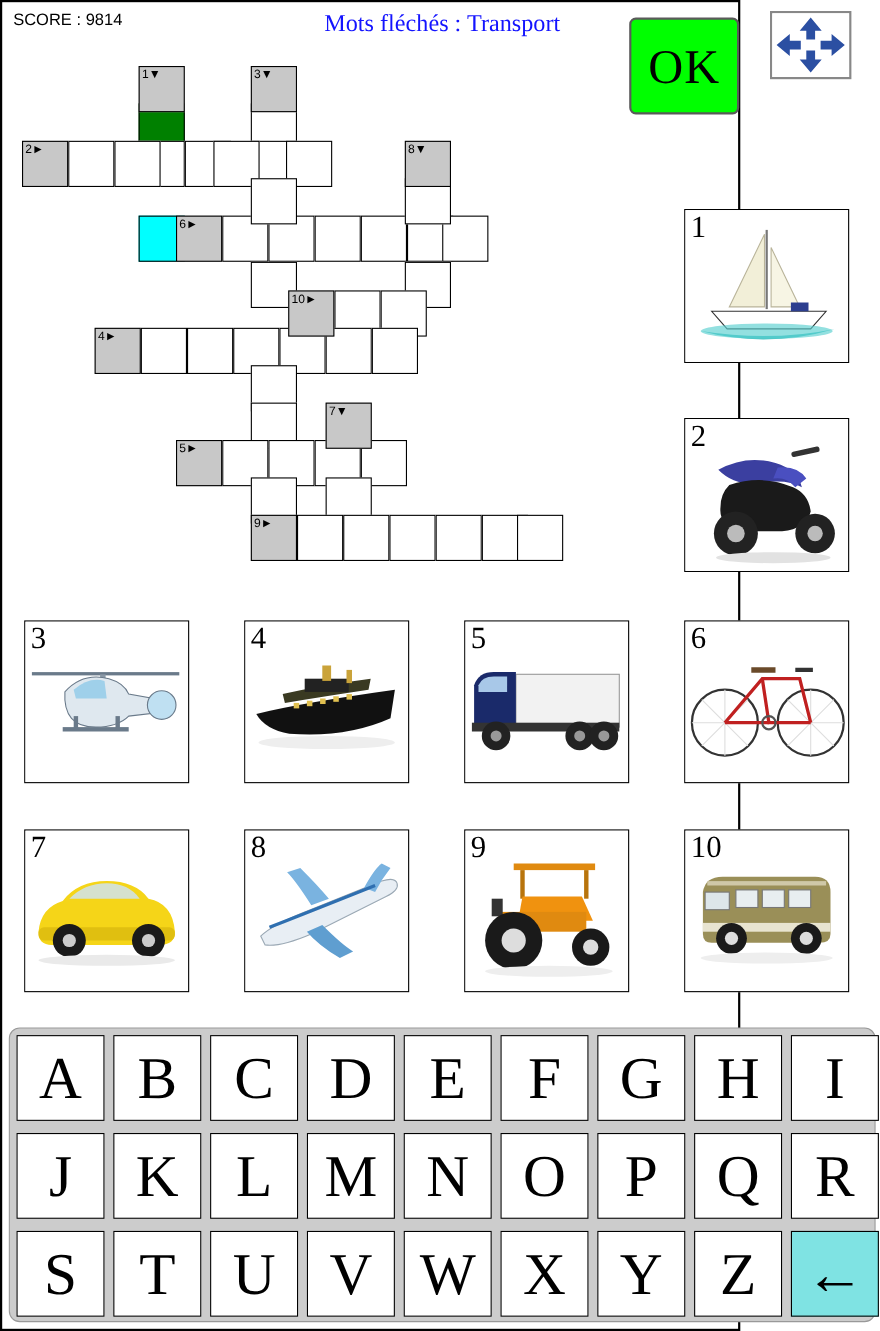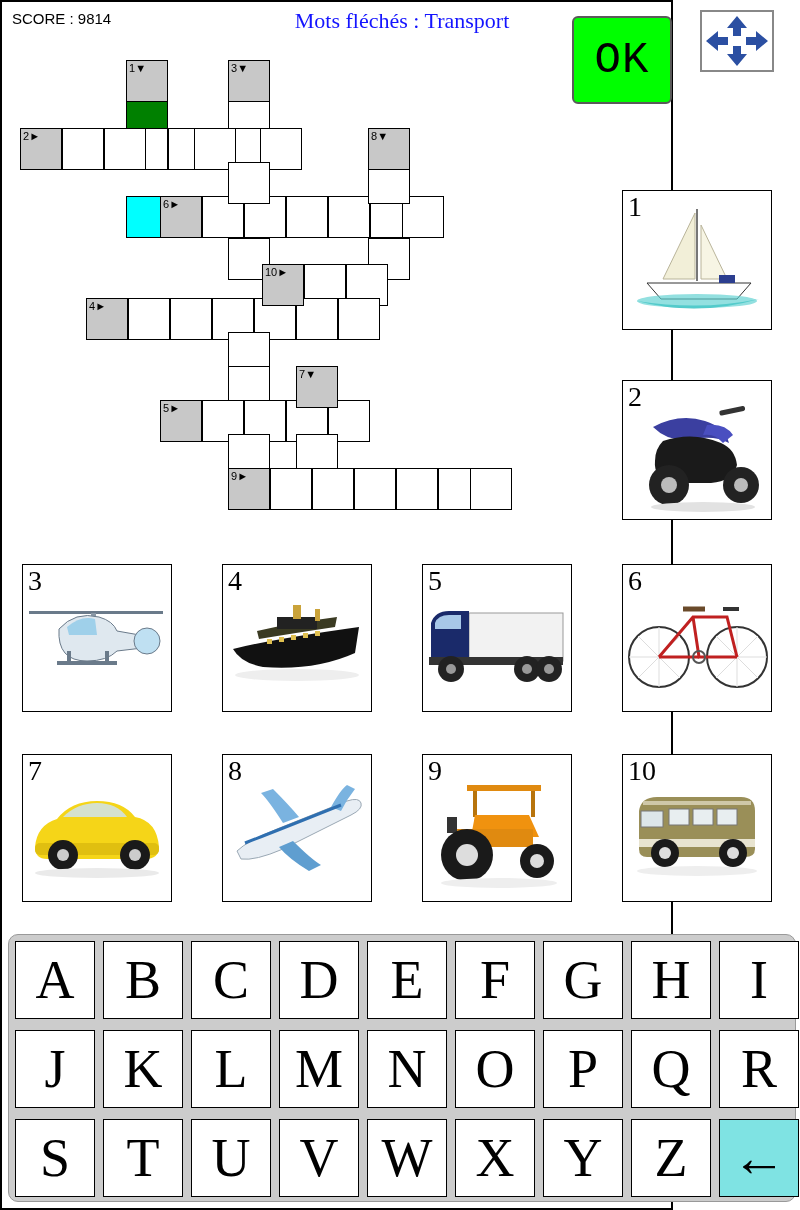--- a/index.html
+++ b/index.html
@@ -47,21 +47,21 @@
     background: #00ff00;
     border: 2px solid #5a5a5a;
     border-radius: 6px;
     display: flex;
     align-items: center;
     justify-content: center;
     box-sizing: border-box;
   }
   #ok-button .ok-text {
     font-size: 44px;
-    font-family: Liberation Mono, monospace;
+    font-family: Liberation Serif, serif;
     color: #000;
     letter-spacing: 1px;
   }
   #fullscreen-button {
     position: absolute;
     left: 698px; top: 8px;
     width: 74px; height: 62px;
     background: #ffffff;
     border: 2px solid #888;
     box-sizing: border-box;

